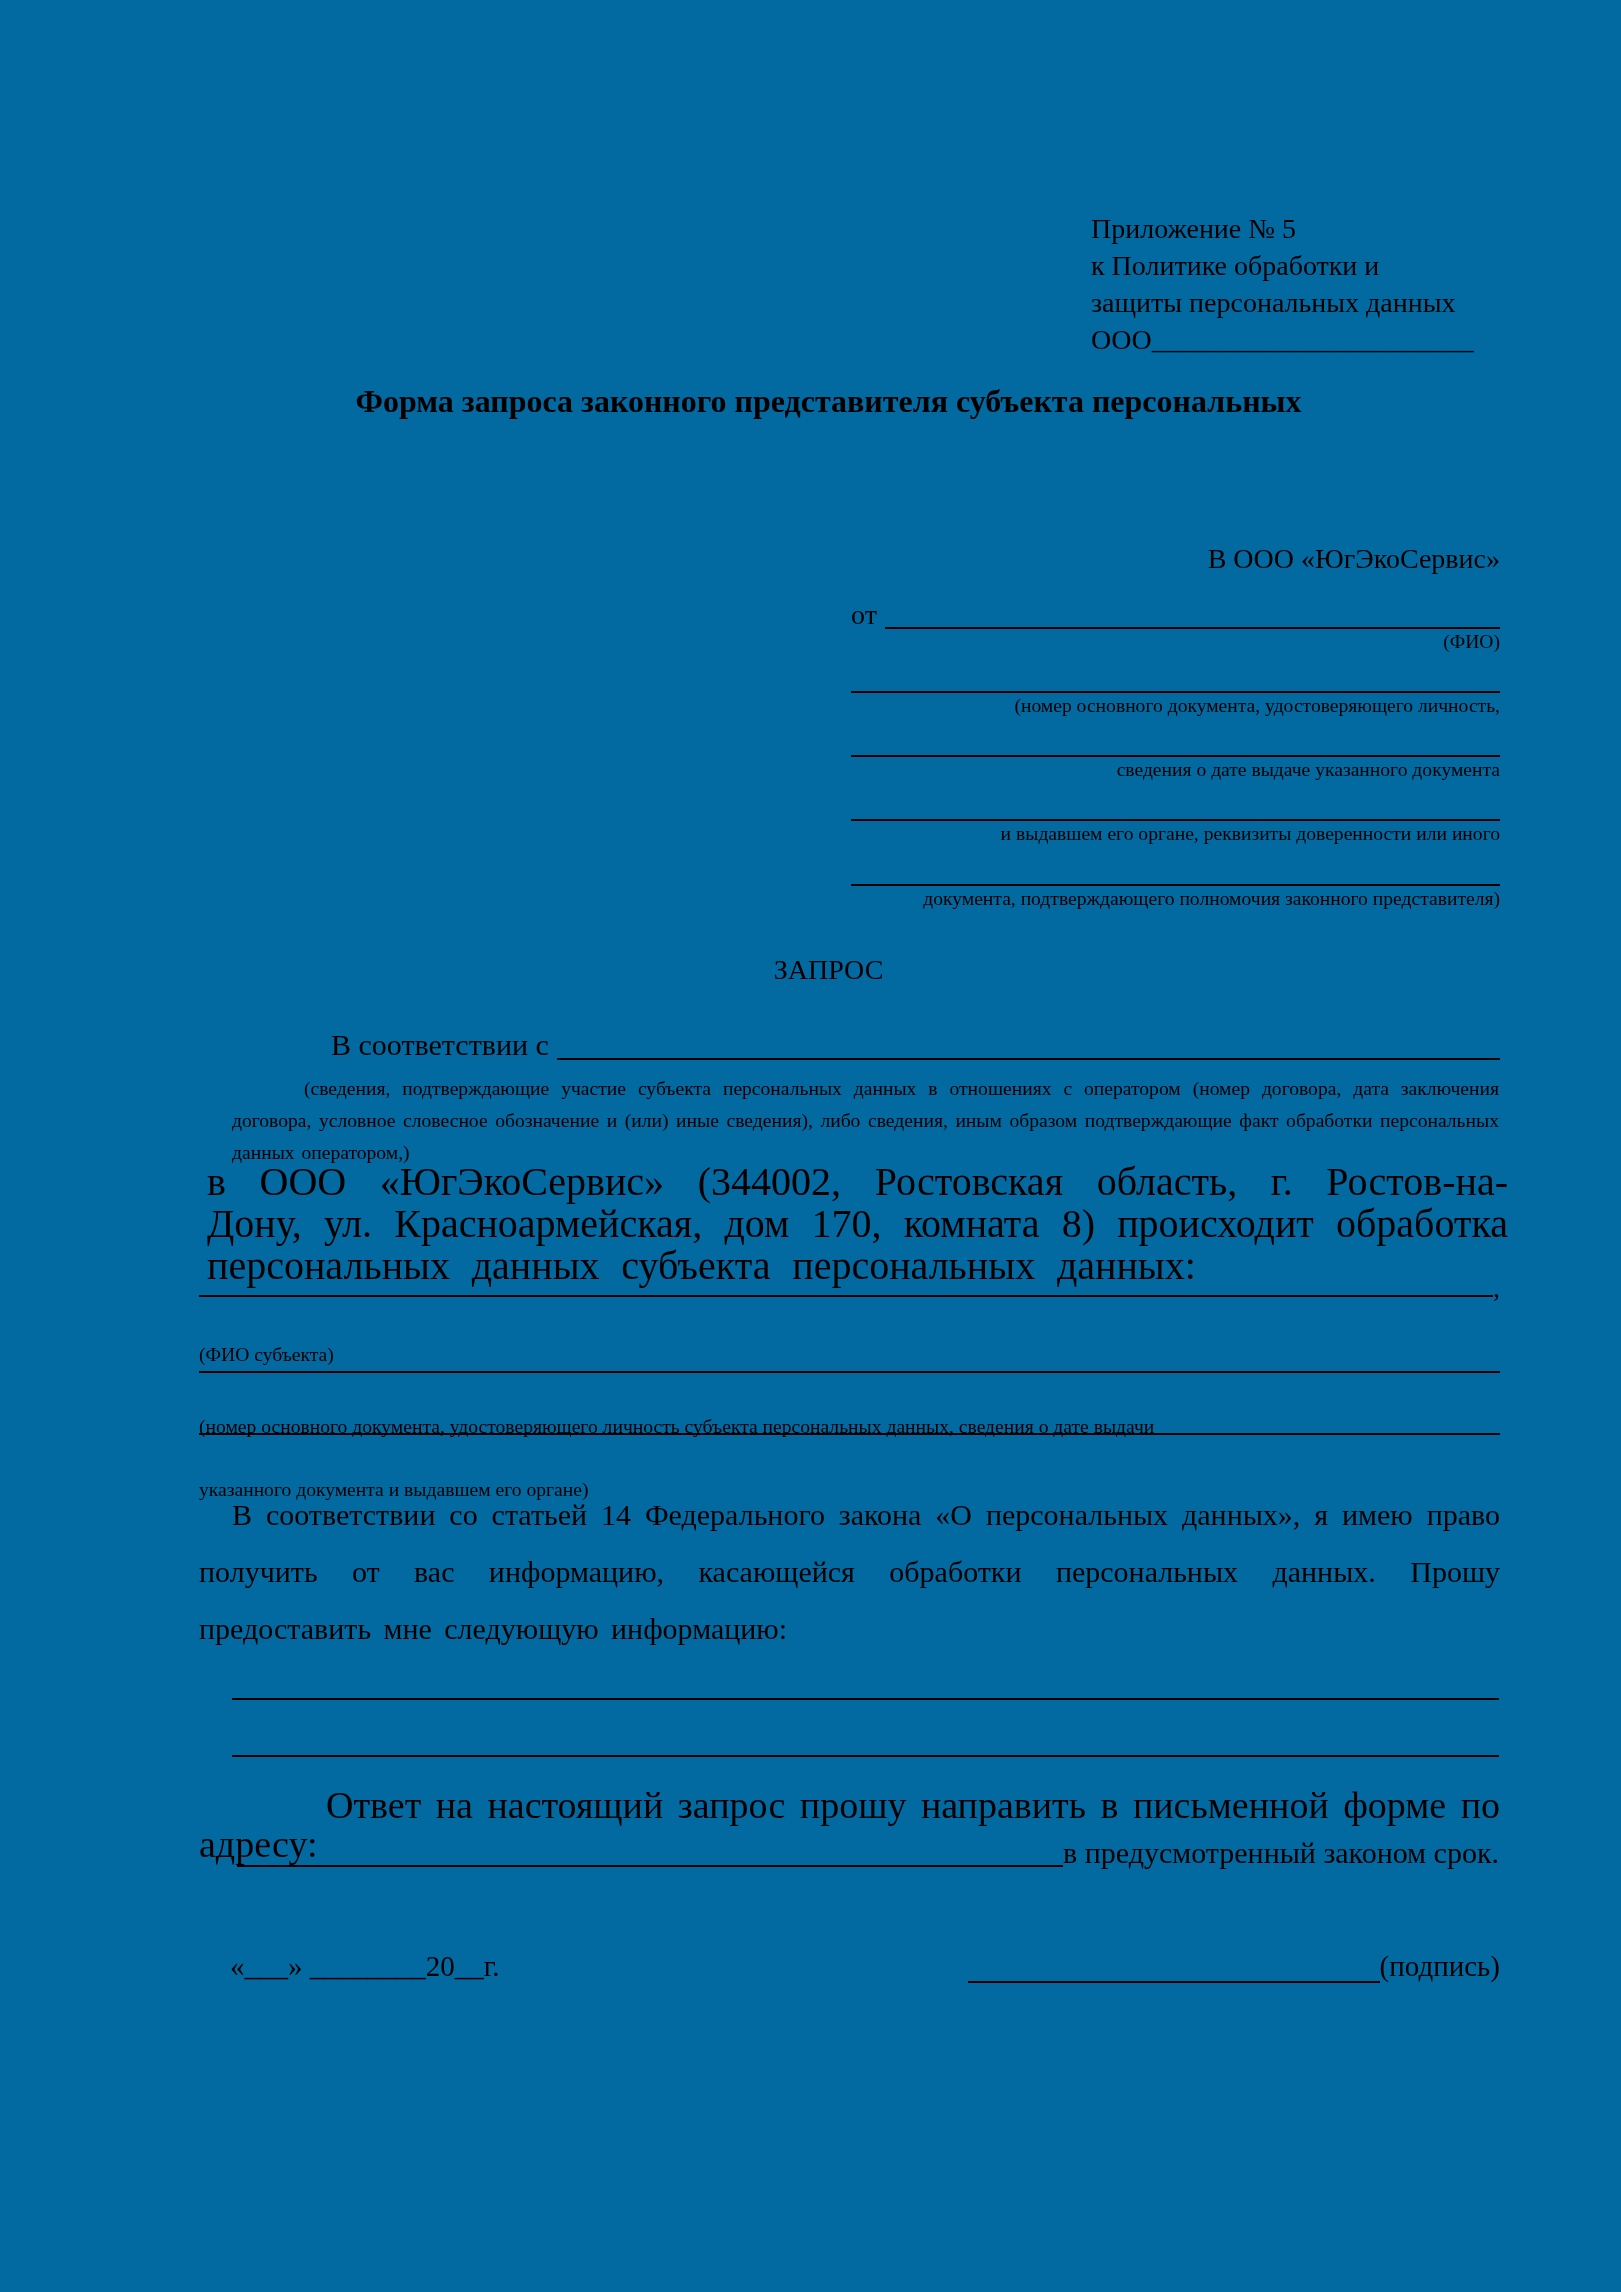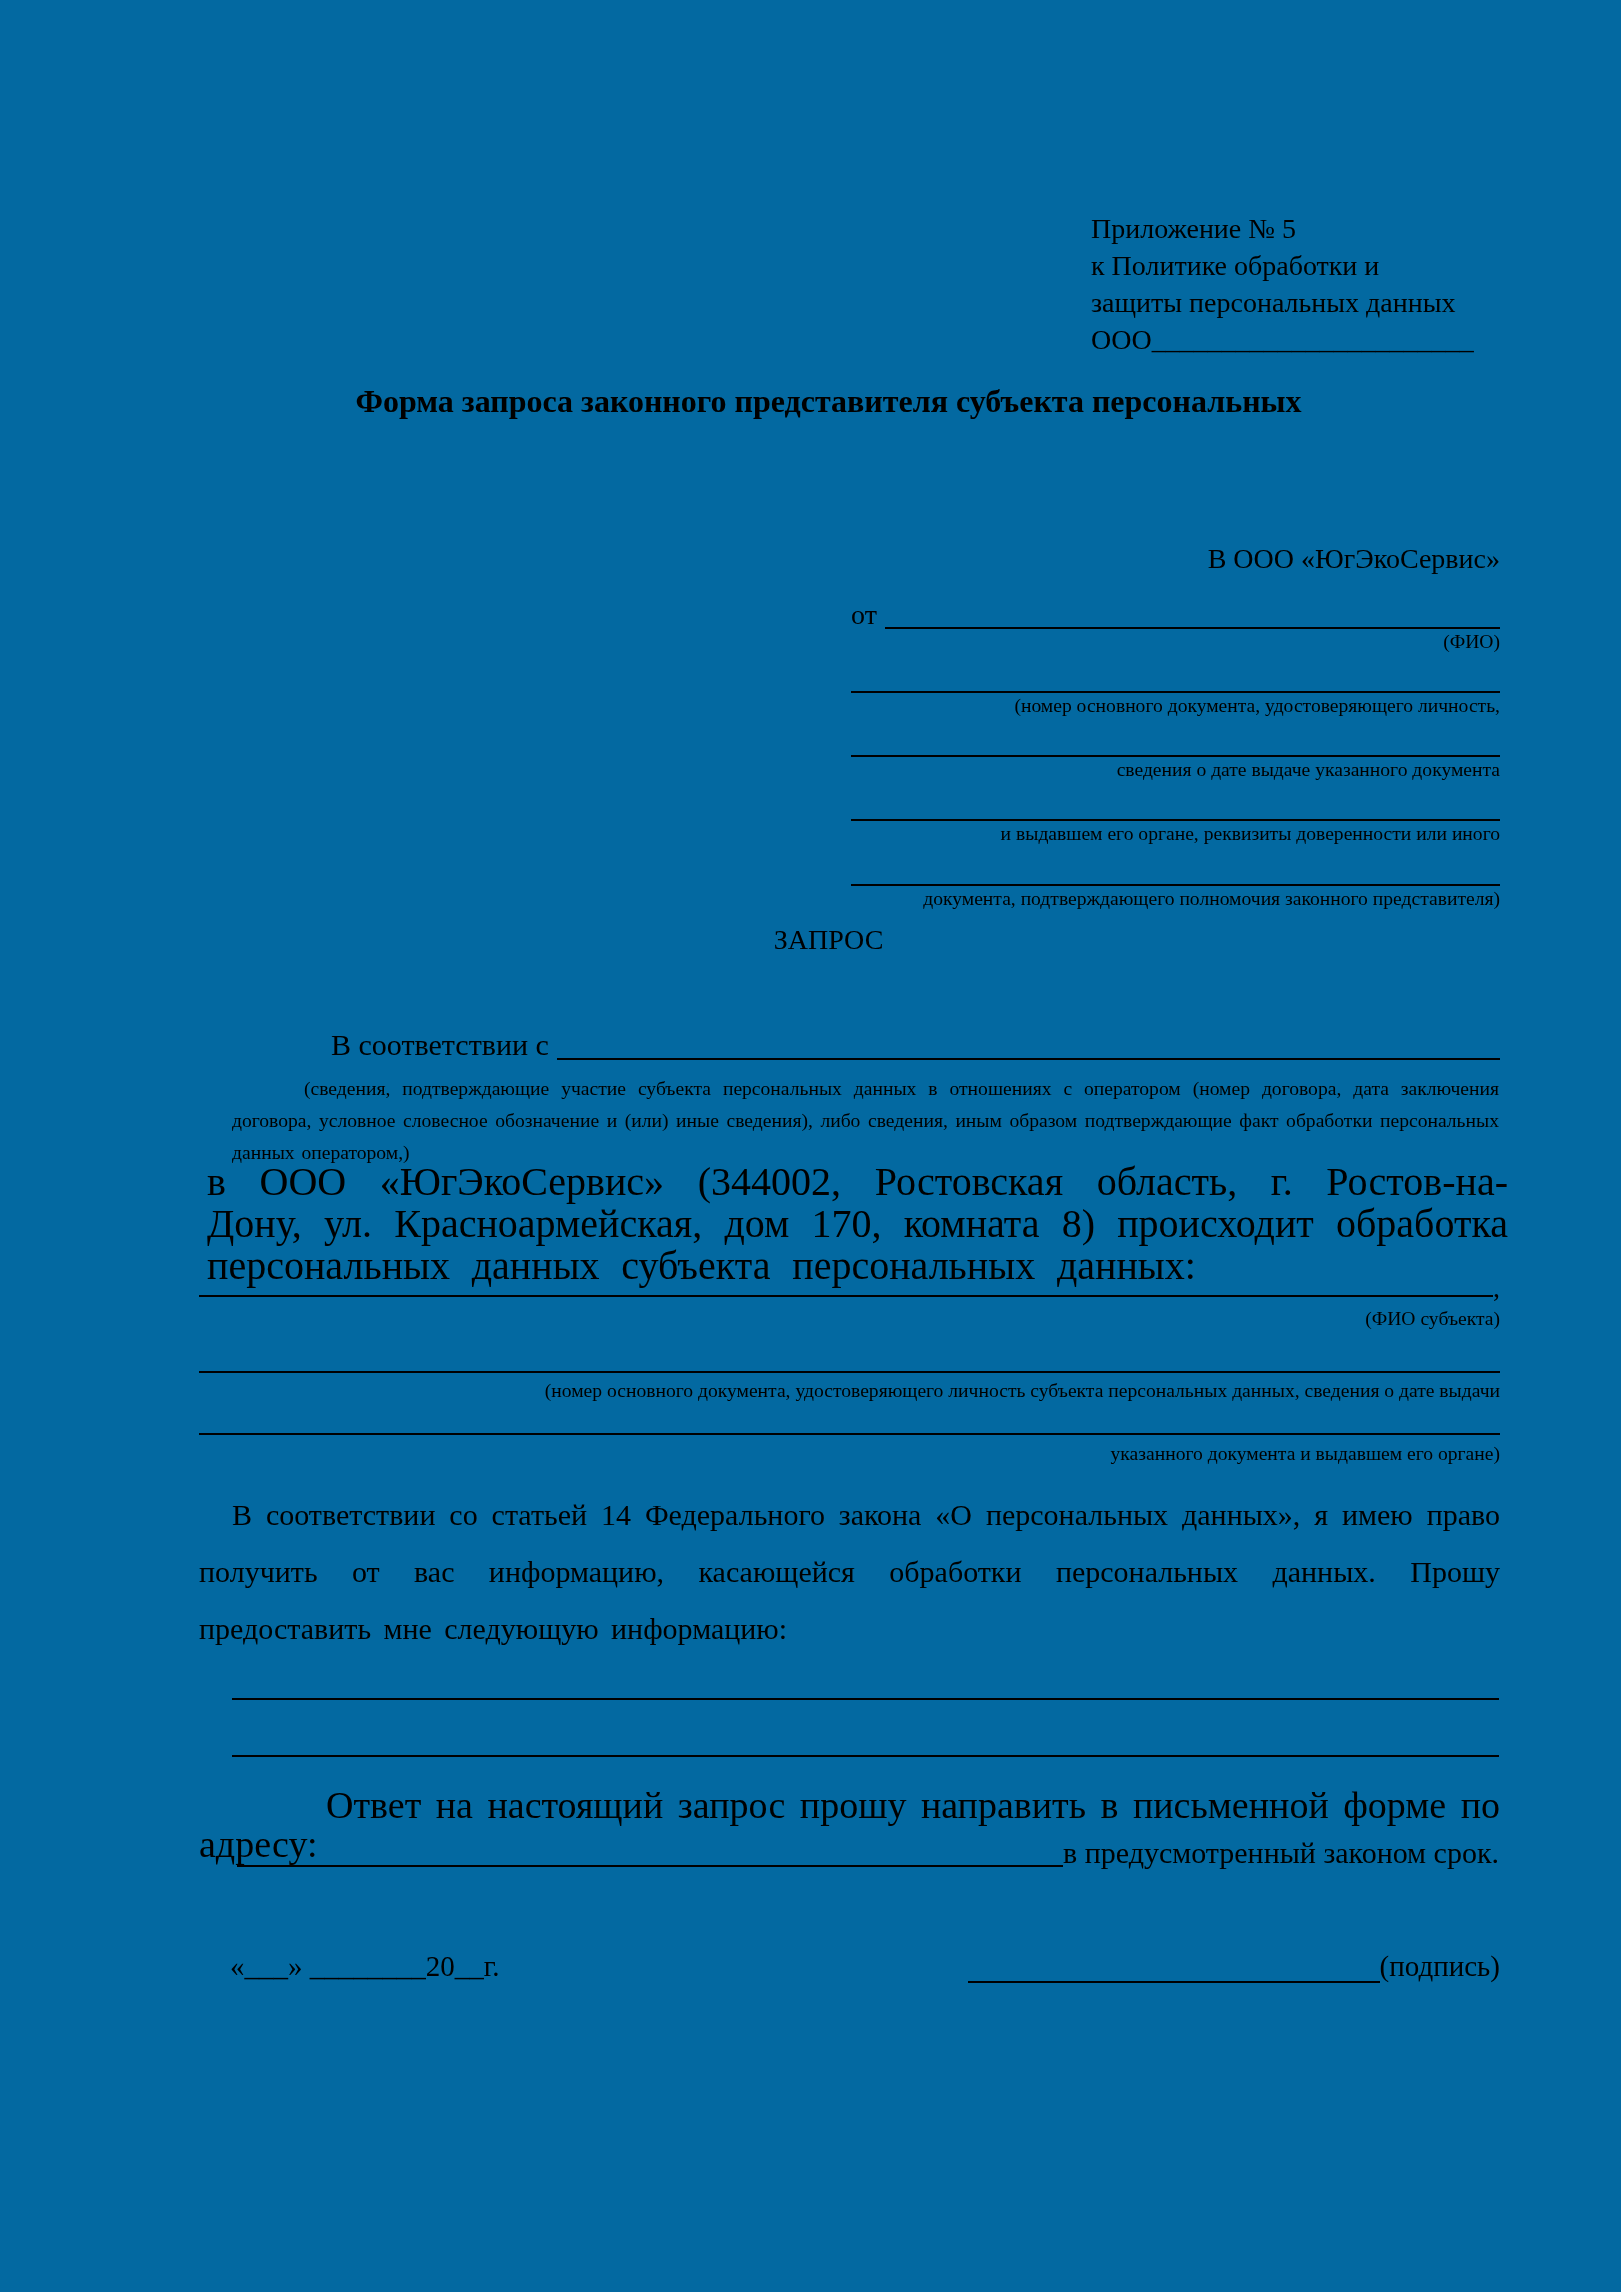--- a/index.html
+++ b/index.html
@@ -64,21 +64,21 @@
     text-align: right;
   }
   .fill {
     height: 29px;
     margin-top: 7.8px;
     border-bottom: 2.9px solid #000;
   }
   
   .zapros {
     position: absolute;
-    top: 924px;
+    top: 954px;
     left: 157px;
     width: 1343px;
     text-align: center;
     font-size: 28px;
   }
   .intro-row {
     position: absolute;
     top: 1023px;
     left: 199px;
     width: 1301px;
@@ -121,21 +121,22 @@
     font-size: 28px;
   }
   .subject-row .uline { margin-left: 0; }
   .subject-row .comma { line-height: 19.6px; }
   .center-cap {
     position: absolute;
     left: 199px;
     width: 1301px;
     font-size: 19.6px;
     line-height: 25.5px;
-    text-align: right;
+    text-align: left;
+    margin-top: 36px;
   }
   .wide-line {
     position: absolute;
     left: 199px;
     width: 1301px;
     height: 25.5px;
     border-bottom: 2.9px solid #000;
   }
   .law-para {
     position: absolute;

